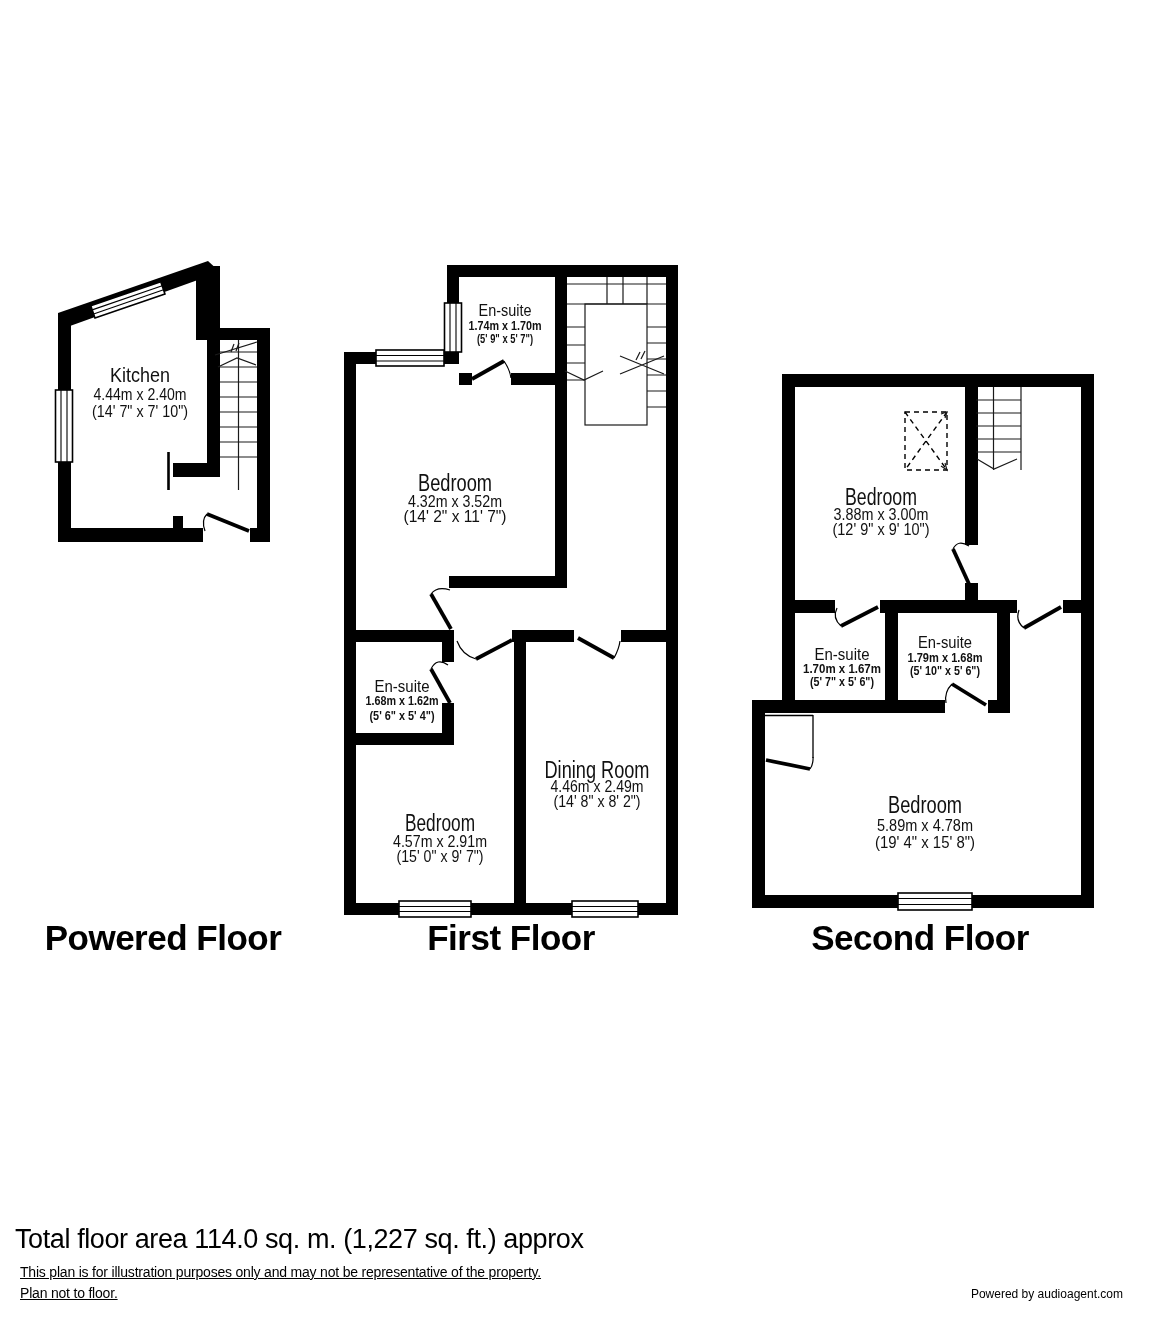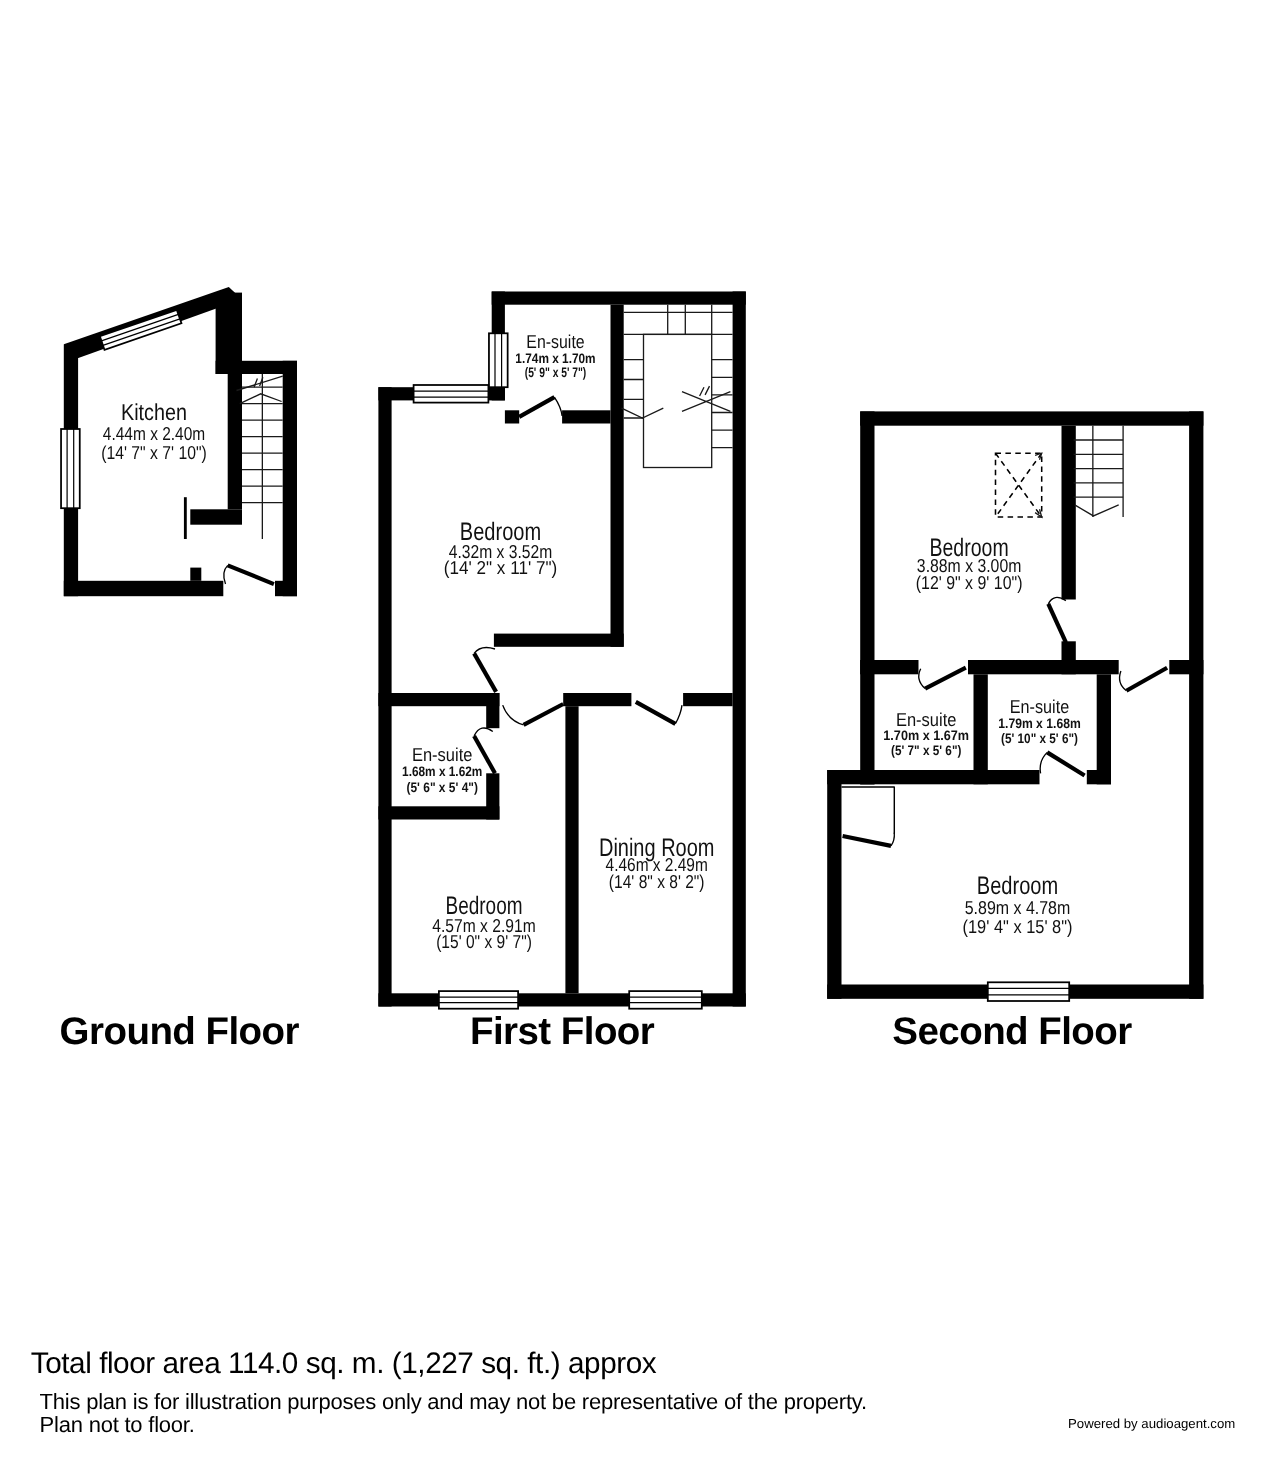--- a/index.html
+++ b/index.html
@@ -15,22 +15,22 @@
   .arc{stroke:#000;stroke-width:1.2;fill:none;}
   .dash{stroke:#000;stroke-width:1.4;fill:none;stroke-dasharray:5 4;}
   text{fill:#111;}
   .rn-lg{font-size:23px;}
   .rn-sm{font-size:17px;}
   .rn-k{font-size:21px;}
   .rd-lg{font-size:17px;}
   .rd-sm{font-size:12.5px;font-weight:bold;}
   .floor-label{position:absolute;width:260px;text-align:center;font-size:35px;font-weight:bold;
                letter-spacing:-0.5px;white-space:nowrap;}
-  .total{position:absolute;left:28px;top:1224px;font-size:27px;letter-spacing:-0.4px;white-space:nowrap;}
-  .disc{position:absolute;left:36px;font-size:20px;letter-spacing:-0.2px;white-space:nowrap;}
+  .total{position:absolute;left:15px;top:1224px;font-size:27px;letter-spacing:-0.4px;white-space:nowrap;}
+  .disc{position:absolute;left:20px;font-size:14px;letter-spacing:-0.2px;white-space:nowrap;text-decoration:underline;}
   .credit{position:absolute;right:28px;top:1287px;font-size:12px;white-space:nowrap;}
 </style>
 </head>
 <body>
 
 <div class="page">
 
   <svg style="left:50px;top:255px;" width="230" height="300" viewBox="50 255 230 300">
     <g>
       <polygon class="wall" points="58,313 208,261 220,272 70,326"></polygon>
@@ -241,21 +241,21 @@
       <text class="rd-sm" x="945" y="662" textLength="75" lengthAdjust="spacingAndGlyphs">1.79m x 1.68m</text>
       <text class="rd-sm" x="945" y="675" textLength="70" lengthAdjust="spacingAndGlyphs">(5' 10" x 5' 6")</text>
     </g>
     <g class="room-label" text-anchor="middle">
       <text class="rn-lg" x="925" y="813" textLength="74" lengthAdjust="spacingAndGlyphs">Bedroom</text>
       <text class="rd-lg" x="925" y="831" textLength="96" lengthAdjust="spacingAndGlyphs">5.89m x 4.78m</text>
       <text class="rd-lg" x="925" y="848" textLength="100" lengthAdjust="spacingAndGlyphs">(19' 4" x 15' 8")</text>
     </g>
   </svg>
 
-  <div class="floor-label" style="left:33px;top:918px;">Ground Floor</div>
+  <div class="floor-label" style="left:33px;top:918px;">Powered Floor</div>
   <div class="floor-label" style="left:790px;top:918px;">Second Floor</div>
   <div class="floor-label" style="left:381px;top:918px;">First Floor</div>
 
   <div class="total">Total floor area 114.0 sq. m. (1,227 sq. ft.) approx</div>
   <div class="disc" style="top:1264px;">This plan is for illustration purposes only and may not be representative of the property.</div>
   <div class="disc" style="top:1285px;">Plan not to floor.</div>
   <div class="credit">Powered by audioagent.com</div>
 
 </div>
 

